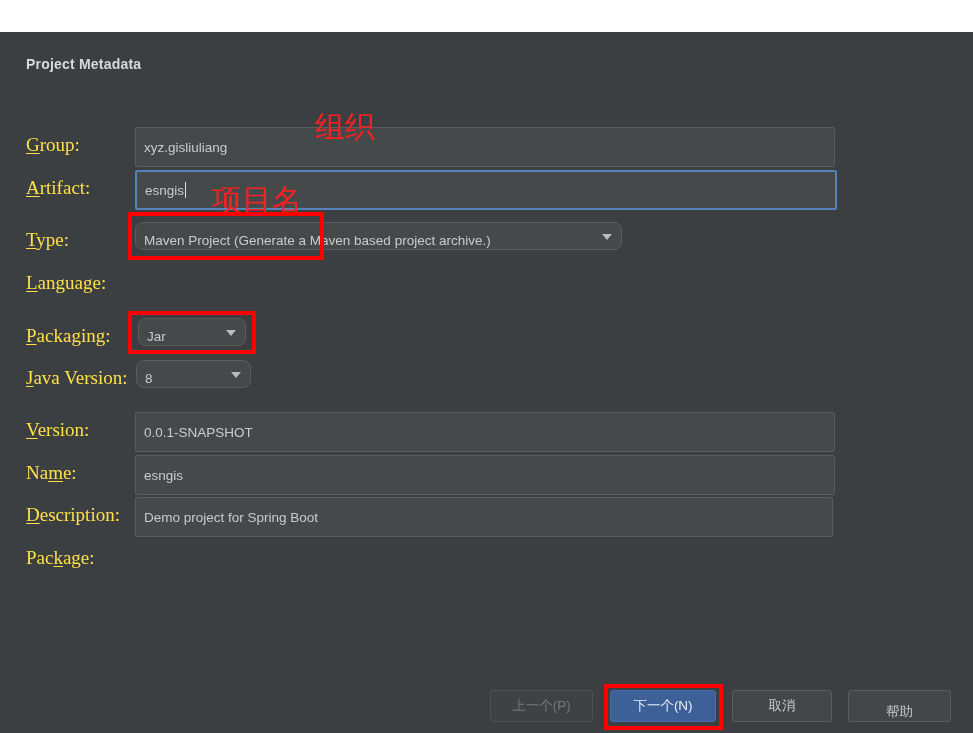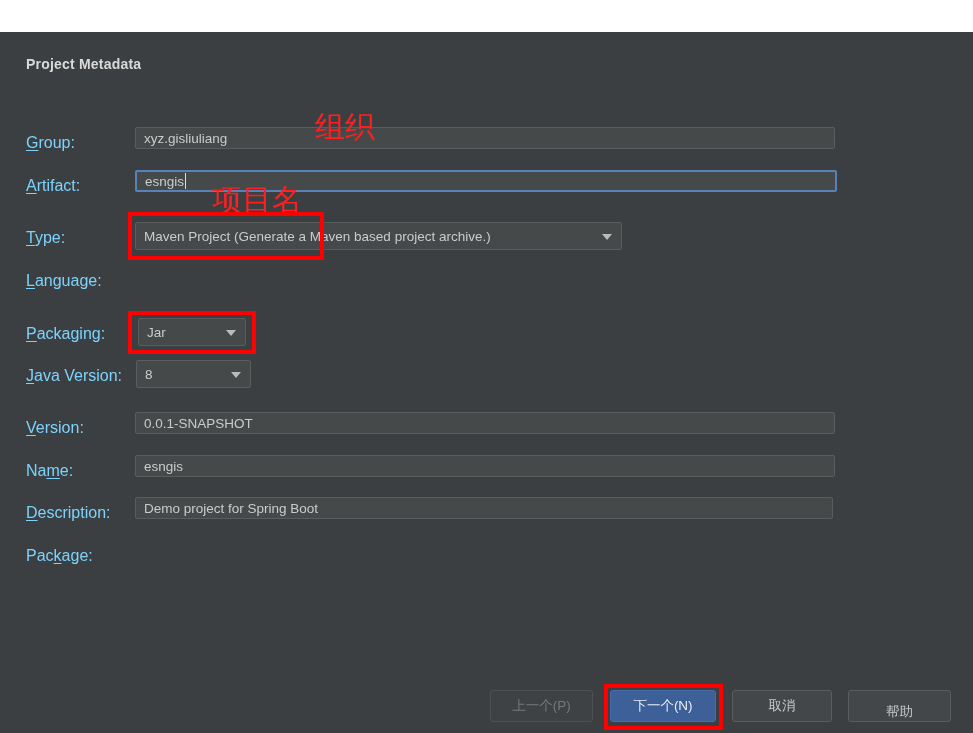--- a/index.html
+++ b/index.html
@@ -82,30 +82,31 @@
     left: 26px; top: 24px;
     font-size: 14px;
     font-weight: bold;
     color: #d9d9d9;
     letter-spacing: .2px;
   }
 
   .flabel {
     position: absolute;
     left: 26px;
-    font-size: 16px;
-    color: #7dd3fc;
-    white-space: nowrap;
+    font-size: 19px;
+    color: #fde047;
+    white-space: nowrap;
+    font-family: Liberation Serif, serif;
   }
   .flabel u { text-decoration: underline; text-underline-offset: 2px; }
 
   
   .tfield {
     position: absolute;
-    height: 22px;
+    height: 40px;
     background: #45494a;
     border: 1px solid #5a5d5e;
     border-radius: 2px;
     box-sizing: border-box;
     display: flex;
     align-items: center;
     padding: 0 8px;
     font-size: 13.5px;
     color: #c9cccd;
     white-space: nowrap;
@@ -122,24 +123,24 @@
     background: #d8dadb;
     margin-left: 1px;
   }
 
   
   .dd {
     position: absolute;
     height: 28px;
     background: #45494a;
     border: 1px solid #5a5d5e;
-    border-radius: 2px;
-    box-sizing: border-box;
-    display: flex;
-    align-items: center;
+    border-radius: 8px;
+    box-sizing: border-box;
+    display: flex;
+    align-items: flex-end;
     padding: 1px 8px;
     font-size: 13.5px;
     color: #c9cccd;
     white-space: nowrap;
     overflow: hidden;
   }
   .dd .arrow {
     position: absolute;
     right: 9px; top: 50%;
     margin-top: -2px;

